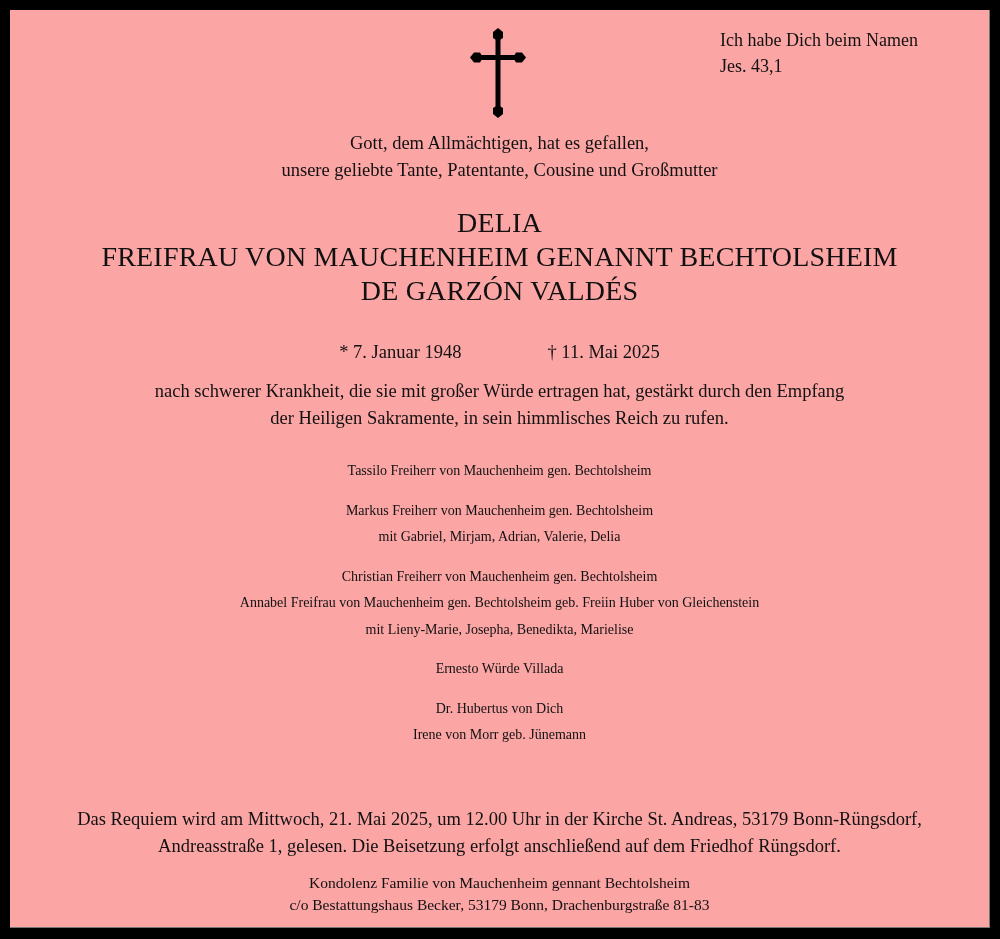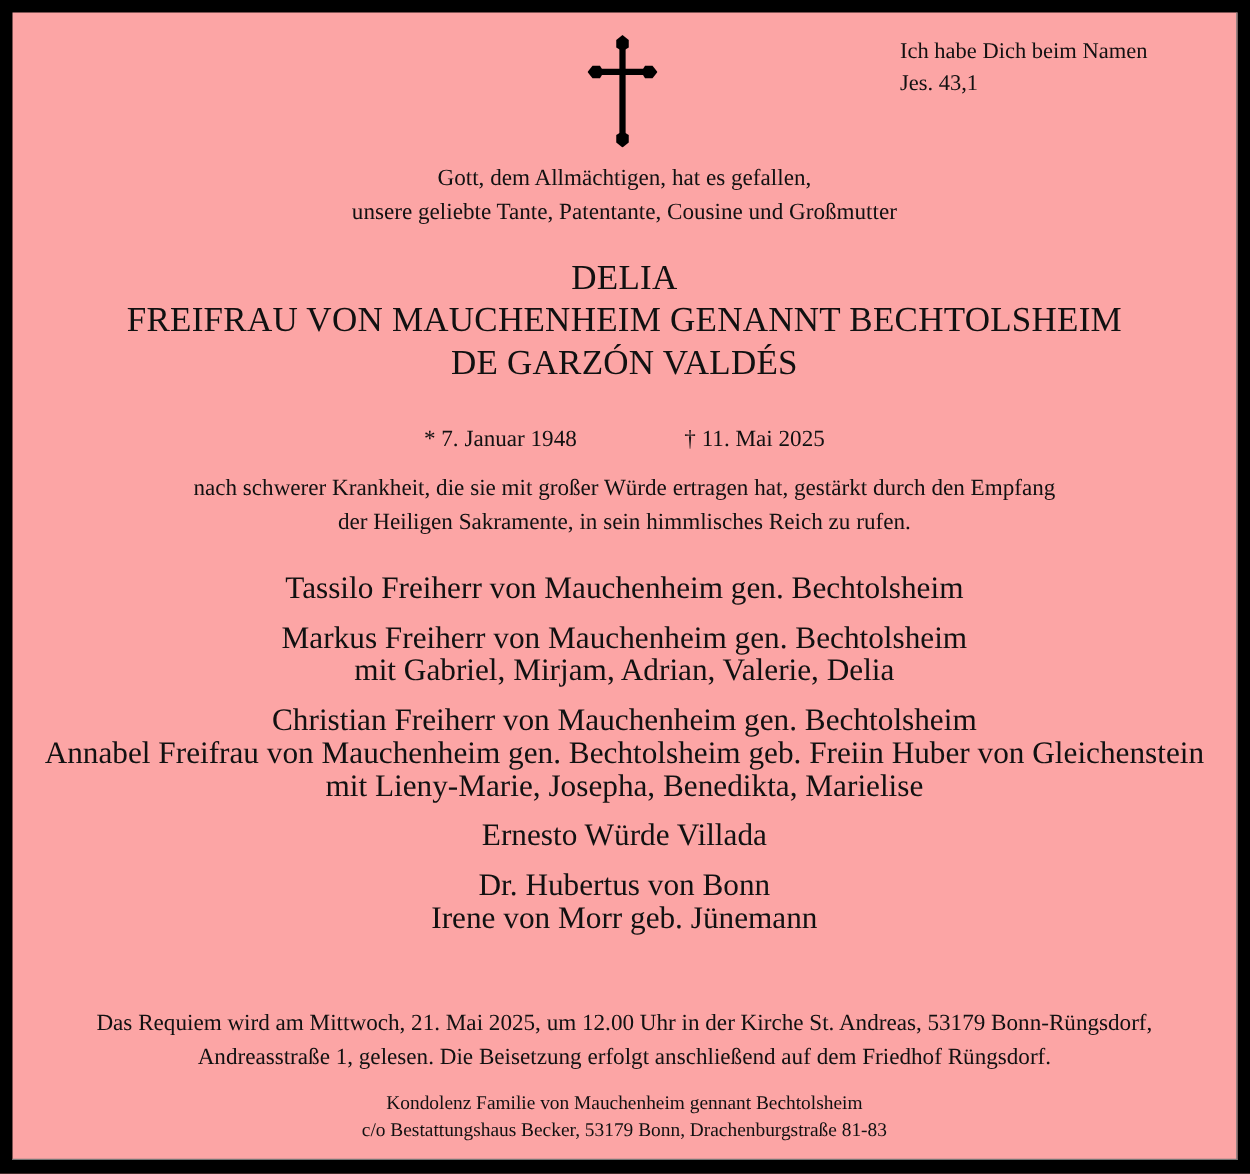--- a/index.html
+++ b/index.html
@@ -15,21 +15,21 @@
   }
   .abs { position: absolute; }
   .center { left: 0; right: 0; text-align: center; }
   .cross { left: 460px; top: 18px; width: 56px; height: 90px; }
   .verse { left: 710px; top: 17px; font-size: 18px; line-height: 26px; }
   .intro { top: 120px; font-size: 18.5px; line-height: 27px; }
   .name { top: 196px; font-size: 28px; line-height: 34px; letter-spacing: 0.2px; }
   .dates { top: 329px; font-size: 18.5px; line-height: 27px; }
   .dates span.gap { display: inline-block; width: 86px; }
   .body-text { top: 368px; font-size: 18.5px; line-height: 27px; }
-  .mourners { top: 448px; font-size: 25px; line-height: 26.5px; }
+  .mourners { top: 448px; font-size: 14px; line-height: 26.5px; }
   .group { margin-bottom: 13px; }
   .group div { white-space: nowrap; }
   .requiem { top: 796px; font-size: 18.5px; line-height: 27px; }
   .kondolenz { top: 862px; font-size: 15.5px; line-height: 22px; }
 </style>
 </head>
 <body>
 
 <div class="card">
 
@@ -80,21 +80,21 @@
     </div>
     <div class="group">
       <div>Christian Freiherr von Mauchenheim gen. Bechtolsheim</div>
       <div>Annabel Freifrau von Mauchenheim gen. Bechtolsheim geb. Freiin Huber von Gleichenstein</div>
       <div>mit Lieny-Marie, Josepha, Benedikta, Marielise</div>
     </div>
     <div class="group">
       <div>Ernesto Würde Villada</div>
     </div>
     <div class="group">
-      <div>Dr. Hubertus von Bonn</div>
+      <div>Dr. Hubertus von Dich</div>
       <div>Irene von Morr geb. Jünemann</div>
     </div>
   </div>
 
   <div class="abs center requiem">
     <div>Das Requiem wird am Mittwoch, 21. Mai 2025, um 12.00 Uhr in der Kirche St. Andreas, 53179 Bonn-Rüngsdorf,</div>
     <div>Andreasstraße 1, gelesen. Die Beisetzung erfolgt anschließend auf dem Friedhof Rüngsdorf.</div>
   </div>
 
   <div class="abs center kondolenz">

